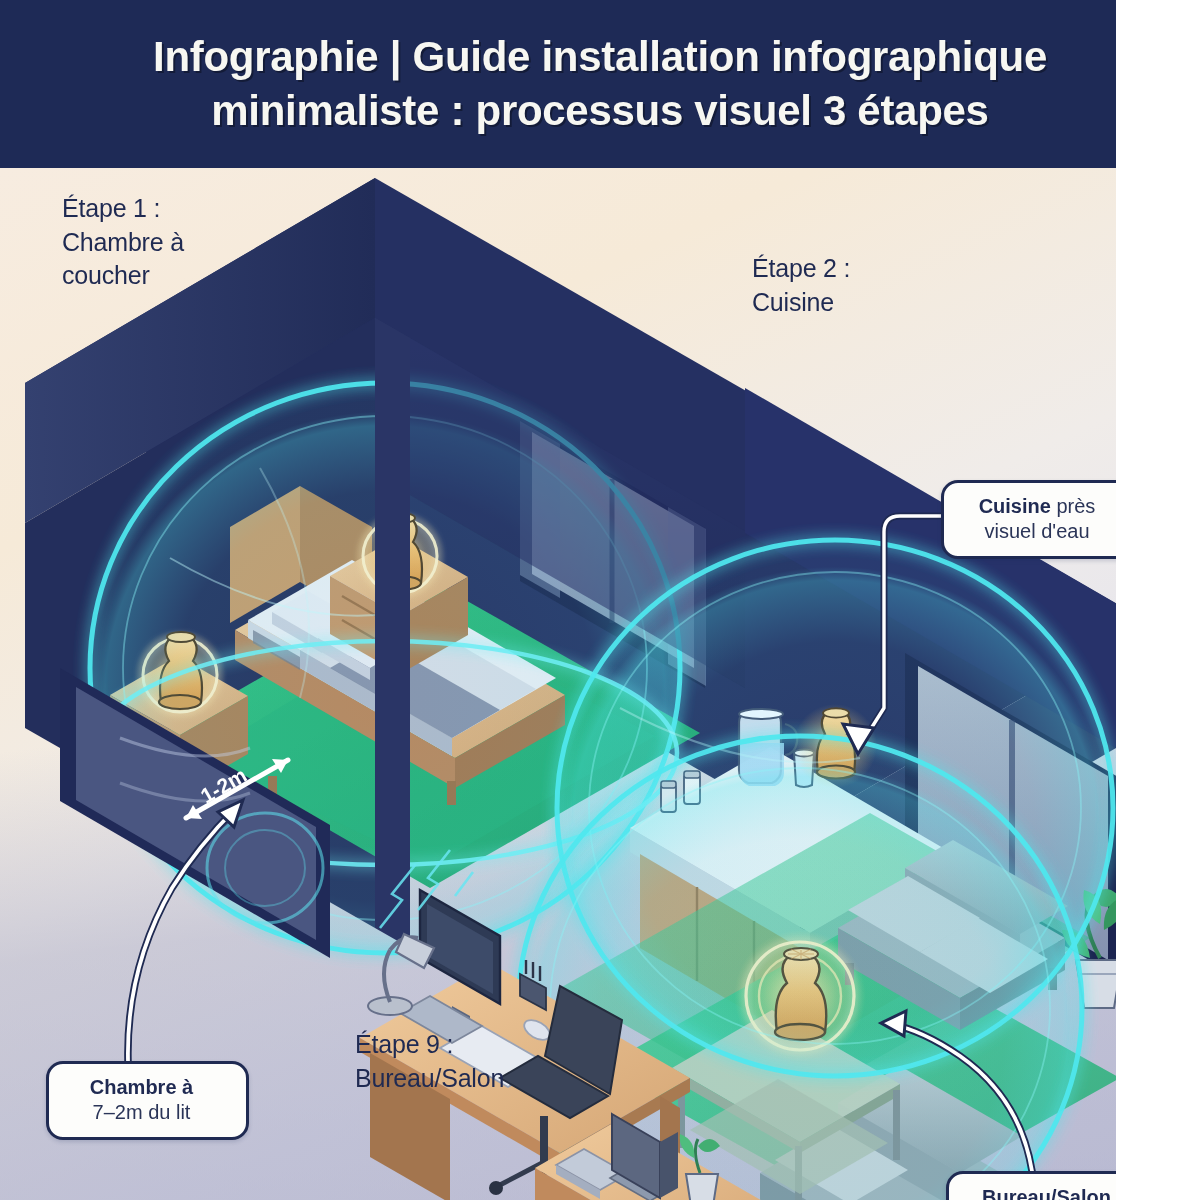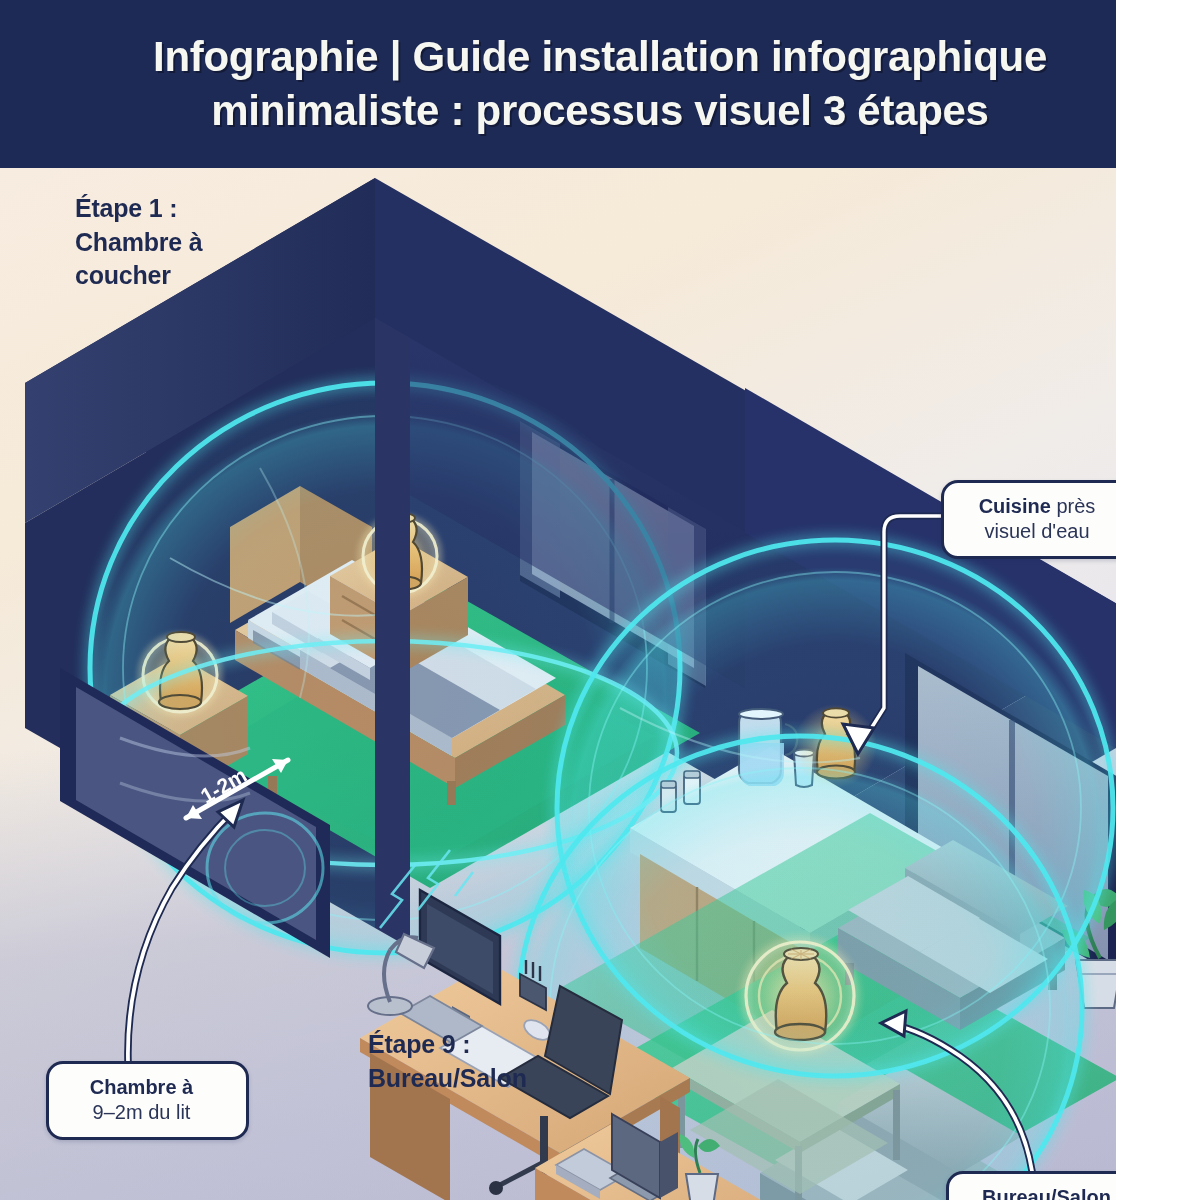--- a/index.html
+++ b/index.html
@@ -34,22 +34,22 @@
   .floorshadow{
     position:absolute;left:-60px;top:510px;width:1320px;height:560px;
     background:linear-gradient(180deg,rgba(160,162,190,0) 0%,rgba(152,154,186,.40) 38%,rgba(150,152,186,.50) 100%);
     transform:skewY(-7deg);
   }
 
   svg.art{position:absolute;left:0;top:0;width:1200px;height:1032px;overflow:visible;}
 
   
   .step-label{
-    position:absolute;color:#1f2a52;font-weight:bold;font-size:25px;
-    line-height:1.34;letter-spacing:-0.2px;white-space:pre-line;margin-left:13px;
+    position:absolute;color:#1f2a52;font-weight:normal;font-size:25px;
+    line-height:1.34;letter-spacing:-0.2px;white-space:pre-line;
   }
   #step1{left:62px;top:24px;}
   #step2{left:752px;top:84px;}
   #step3{left:355px;top:860px;}
 
   
   .callout{
     position:absolute;background:#fdfdfb;border:3.5px solid #1f2a52;
     border-radius:17px;padding:11px 17px 12px 5px;
     color:#1f2a52;font-size:20px;line-height:1.26;text-align:center;
@@ -470,35 +470,37 @@
         <path d="M1032,1003 Q1020,930 960,888 Q922,862 890,856" fill="none" stroke="#ffffff" stroke-width="3.8" stroke-linecap="round"></path>
         <polygon points="881,855 906,843 904,868" fill="#ffffff" stroke="#1f2a52" stroke-width="3"></polygon>
       </g>
 
       <text x="206" y="636" transform="rotate(-30 206 636)" font-family="Liberation Sans, sans-serif" font-size="21" font-weight="bold" fill="#ffffff">1-2m</text>
     </svg>
 
     <div class="step-label" id="step1">Étape 1 :
 Chambre à
 coucher</div>
+    <div class="step-label" id="step2">Étape 2 :
+Cuisine</div>
     <div class="step-label" id="step3">Étape 9 :
 Bureau/Salon</div>
 
     <div class="callout" id="callout-kitchen">
       <div>
         <b>Cuisine</b><span class="light"> près</span>
       </div>
       <div class="light">visuel d'eau</div>
     </div>
 
     <div class="callout" id="callout-bed">
       <div>
         <b>Chambre à</b>
       </div>
-      <div class="light">9–2m du lit</div>
+      <div class="light">7–2m du lit</div>
     </div>
 
     <div class="callout" id="callout-office">
       <div>
         <b>Bureau/Salon</b>
       </div>
 
     </div>
 
   </div>

